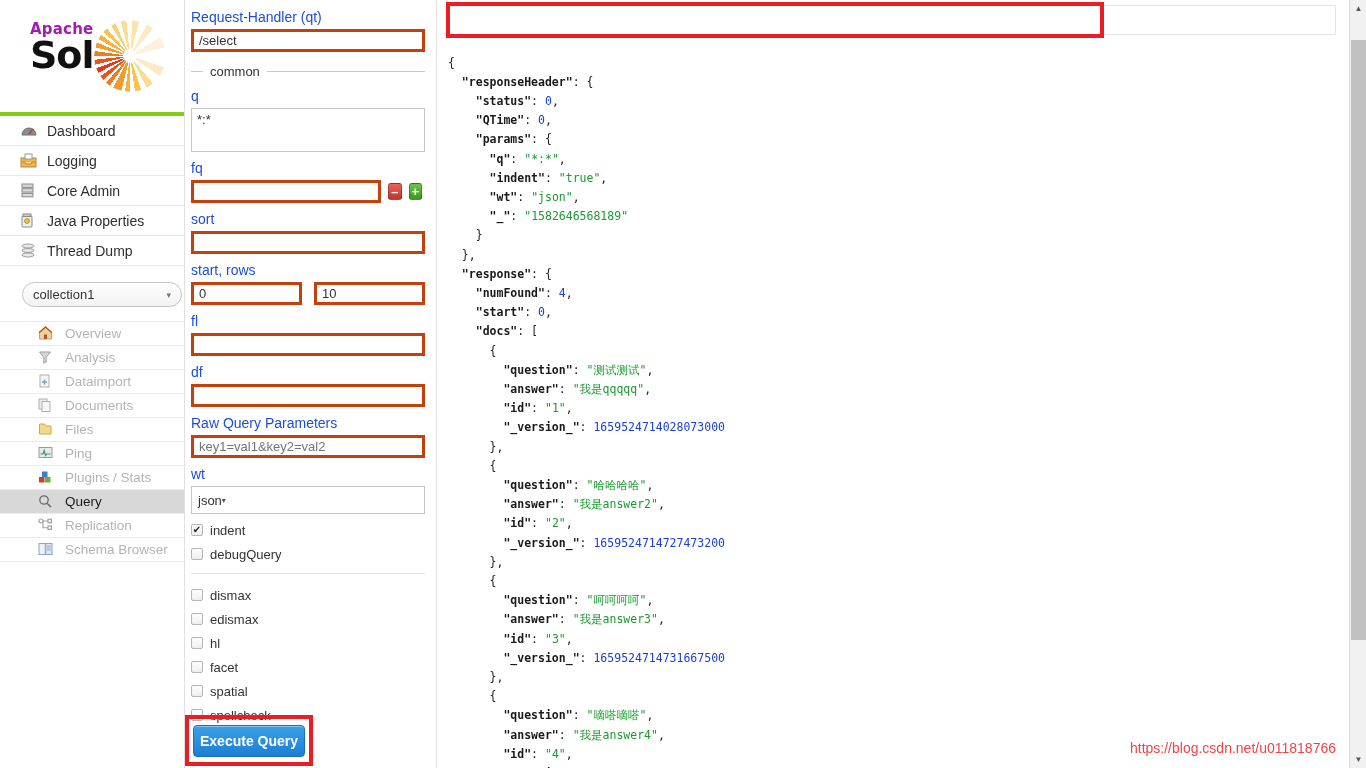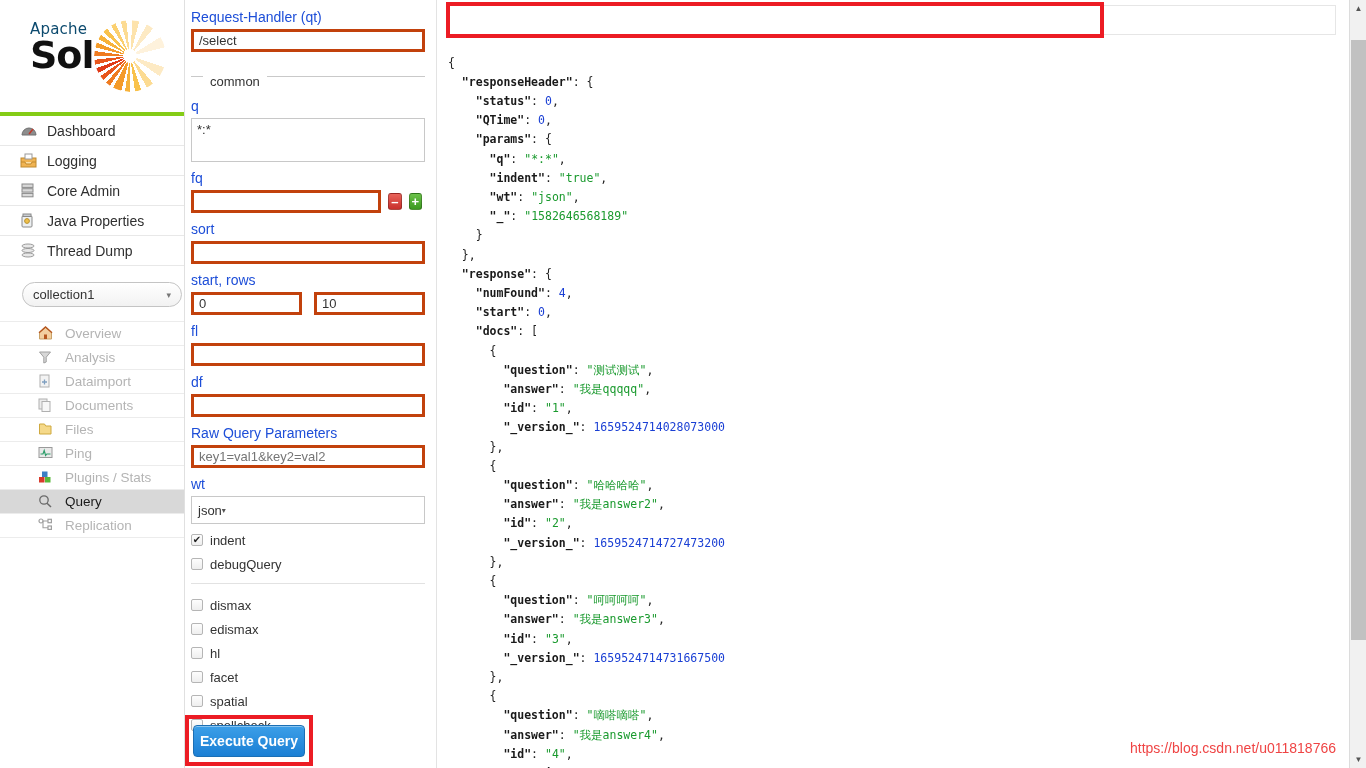--- a/index.html
+++ b/index.html
@@ -23,22 +23,22 @@
   }
   .logo-wrap {
     position: relative;
     height: 112px;
     padding: 22px 0 0 30px;
     box-sizing: border-box;
   }
   .logo-apache {
     font-family: "DejaVu Sans", sans-serif;
     font-size: 15px;
-    font-weight: normal;
-    color: #0c4a6e;
+    font-weight: bold;
+    color: #a21caf;
     letter-spacing: .2px;
     line-height: 1;
     margin-bottom: 1px;
   }
   .logo-solr {
     font-family: "DejaVu Sans", sans-serif;
     font-size: 38px;
     font-weight: bold;
     color: #111;
     line-height: .92;
@@ -145,21 +145,21 @@
   }
   .txtin.placeholder { color: #a8a8a8; }
   .gap { height: 9px; }
 
   .legend-row {
     display: flex; align-items: center;
     margin: 12px 0 10px 0;
     width: 234px;
   }
   .legend-row .dash-l { width: 12px; height: 1px; background: #c9c9c9; }
-  .legend-row .lg-text { font-size: 13px; color: #333; padding: 0 7px; margin-top: 10px; }
+  .legend-row .lg-text { font-size: 13px; color: #333; padding: 0 7px; }
   .legend-row .dash-r { flex: 1; height: 1px; background: #c9c9c9; }
 
   .area {
     width: 234px; height: 44px;
     border: 1px solid #c8c8c8;
     box-sizing: border-box;
     padding: 3px 5px;
     font-family: "Liberation Sans", sans-serif;
     font-size: 13px;
     color: #333;
@@ -488,20 +488,30 @@
       <div class="nav-item">
         <span class="ic">
           <svg width="15" height="13" viewBox="0 0 15 13">
               <circle cx="3" cy="3" r="2" fill="none" stroke="#a0a0a0" stroke-width="1.2"></circle>
               <rect x="10" y="1.3" width="3.4" height="3.4" fill="none" stroke="#a0a0a0" stroke-width="1.2"></rect>
               <rect x="10" y="8" width="3.4" height="3.4" fill="none" stroke="#a0a0a0" stroke-width="1.2"></rect>
               <path d="M5 3h5M5 3v6.7h5" fill="none" stroke="#a0a0a0" stroke-width="1.1"></path>
             </svg>
         </span>
         <span>Replication</span>
+      </div>
+      <div class="nav-item">
+        <span class="ic">
+          <svg width="15" height="14" viewBox="0 0 15 14">
+              <rect x="1" y="1.5" width="6.3" height="11" fill="#eef2f7" stroke="#8fa4bd"></rect>
+              <rect x="7.7" y="1.5" width="6.3" height="11" fill="#dde6f0" stroke="#8fa4bd"></rect>
+              <path d="M9 4h3.6M9 6h3.6M9 8h3.6" stroke="#8fa4bd" stroke-width=".9"></path>
+            </svg>
+        </span>
+        <span>Schema Browser</span>
       </div>
     </div>
   </div>
 
   <div id="queryform">
 
     <div class="fld-label">Request-Handler (qt)</div>
     <input class="txtin" value="/select" style="">
 
     <div class="legend-row">

